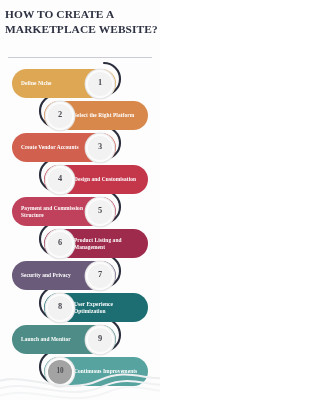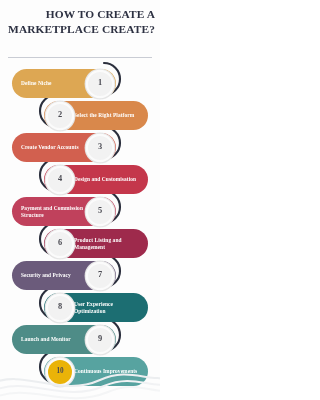--- a/index.html
+++ b/index.html
@@ -22,21 +22,21 @@
     background: #fdfdfd;
     overflow: hidden;
   }
 
   
   .title-block {
     position: absolute;
     top: 7px;
     left: 0;
     width: 160px;
-    text-align: right;
+    text-align: left;
     padding: 0 5px;
     box-sizing: border-box;
   }
   .title-line {
     font-family: "Liberation Serif", serif;
     font-weight: bold;
     font-size: 11.4px;
     line-height: 14.5px;
     letter-spacing: 0.1px;
     color: #2d3142;
@@ -120,21 +120,21 @@
     pointer-events: none;
   }
 </style>
 </head>
 <body>
 
 <div id="infographic" style="background: rgb(253, 253, 253);">
 
   <div class="title-block">
     <div class="title-line" style="color: rgb(45, 49, 66);">HOW TO CREATE A</div>
-    <div class="title-line" style="color: rgb(45, 49, 66);">MARKETPLACE CREATE?</div>
+    <div class="title-line" style="color: rgb(45, 49, 66);">MARKETPLACE WEBSITE?</div>
   </div>
   <div class="title-rule" style="background: rgb(201, 204, 212);"></div>
 
   <svg class="spine" viewBox="0 0 160 345" preserveAspectRatio="none" aria-hidden="true">
     <path id="spine-path" fill="none" stroke="#2b2f3d" stroke-width="2.1" stroke-linecap="round" d="M 104 8
              a 16 16 0 0 1 0 32
              L 56 40
              a 16 16 0 0 0 0 32
              L 104 72
              a 16 16 0 0 1 0 32
@@ -205,21 +205,21 @@
         </div>
       </div>
       <div class="step left" style="top: 325px; background: rgb(78, 140, 135);">
         <div class="step-label">Launch and Monitor</div>
         <div class="step-badge" style="background: rgb(242, 242, 242);">
           <span class="step-number" style="color: rgb(74, 74, 82);">9</span>
         </div>
       </div>
       <div class="step right" style="top: 357px; background: rgb(87, 163, 160);">
         <div class="step-label">Continuous Improvements</div>
-        <div class="step-badge" style="background: #eab308;">
+        <div class="step-badge" style="background: #a3a3a3;">
           <span class="step-number wide" style="color: rgb(74, 74, 82);">10</span>
         </div>
       </div>
     </div>
 
   <svg class="waves" viewBox="0 0 160 46" preserveAspectRatio="none" aria-hidden="true">
     <path d="M -10 30 C 25 14, 60 44, 100 26 C 130 12, 150 30, 172 22" fill="none" stroke="#eceef0" stroke-width="2"></path>
     <path d="M -10 38 C 28 20, 62 50, 104 32 C 134 19, 152 36, 172 29" fill="none" stroke="#f1f2f4" stroke-width="2"></path>
     <path d="M -10 45 C 30 27, 64 56, 108 38 C 138 25, 154 42, 172 35" fill="none" stroke="#f4f5f6" stroke-width="2"></path>
   </svg>

